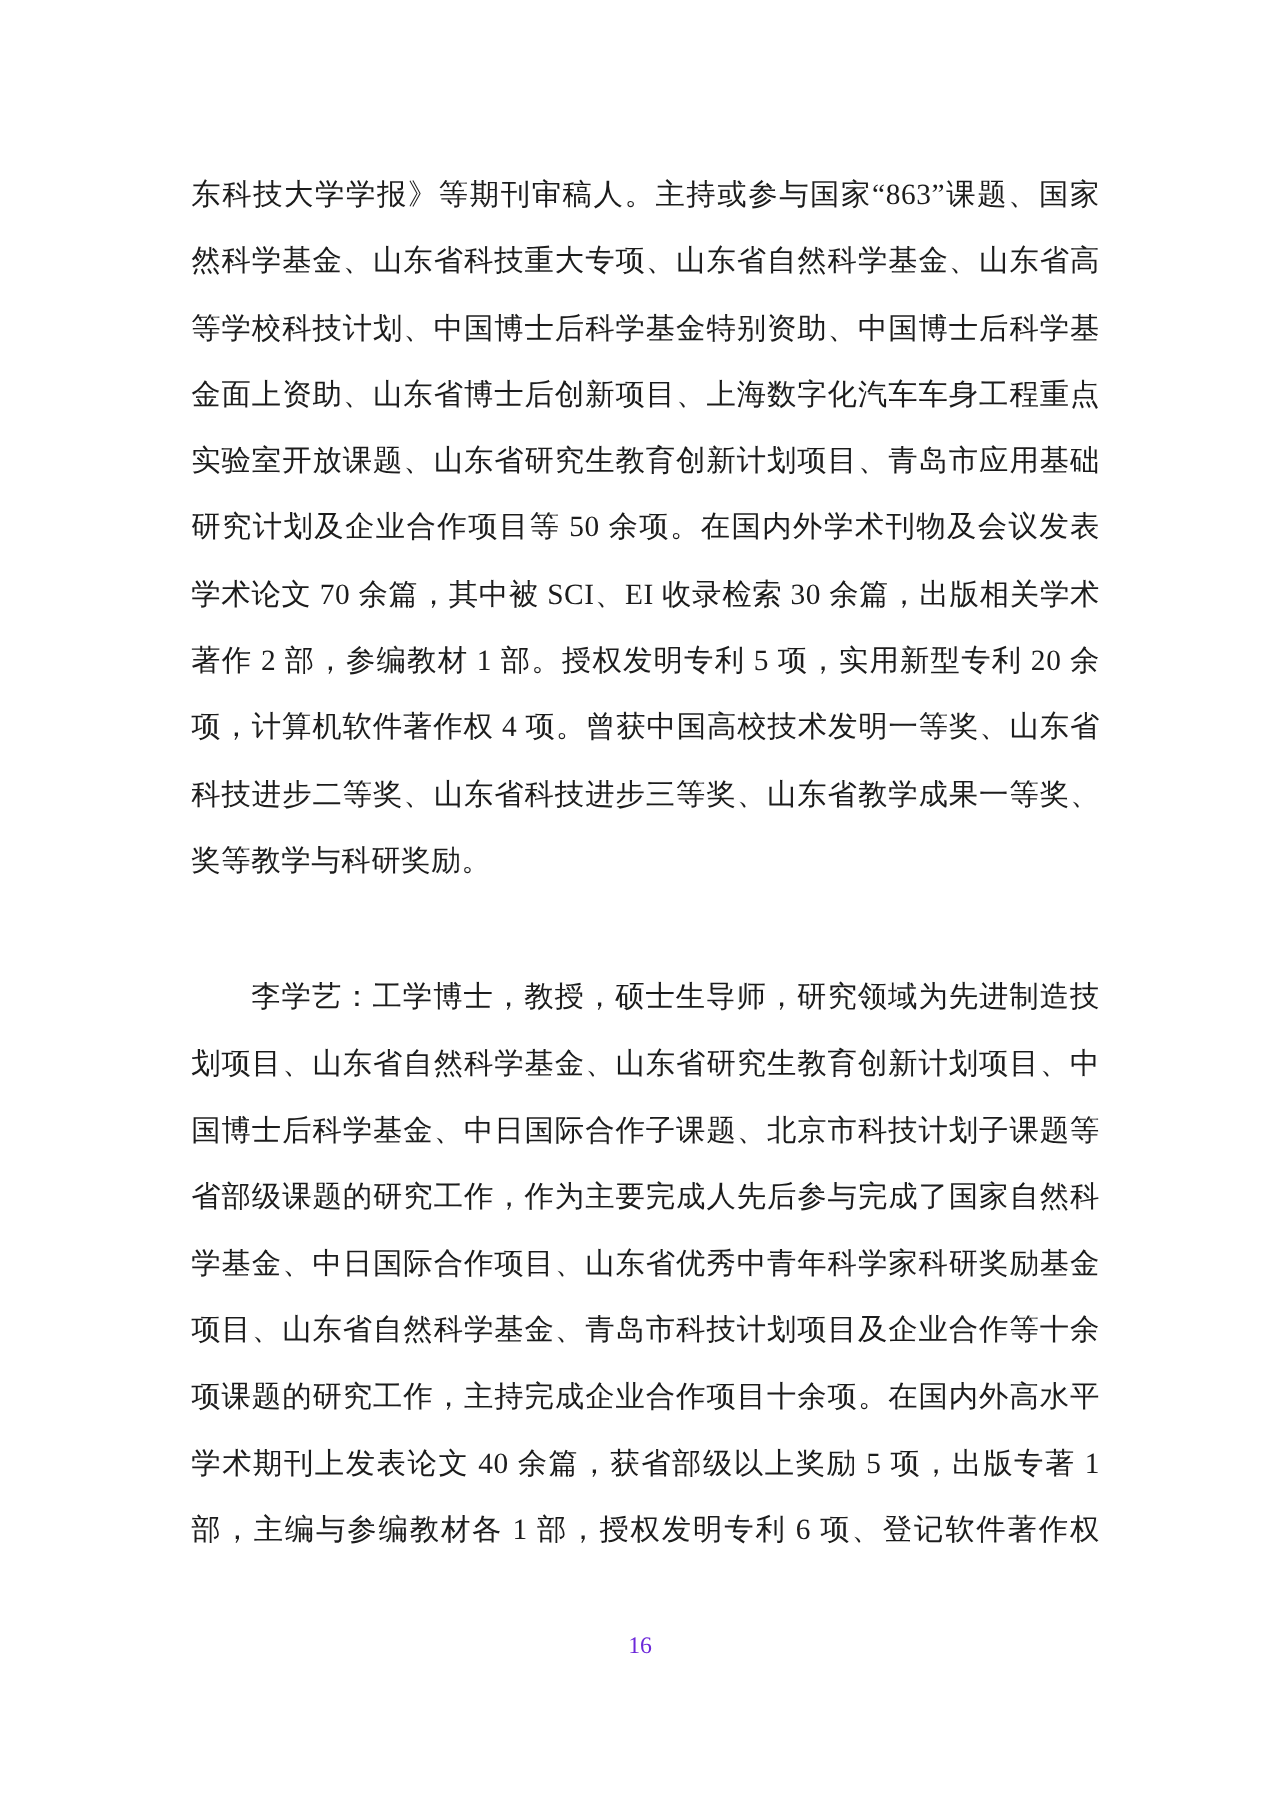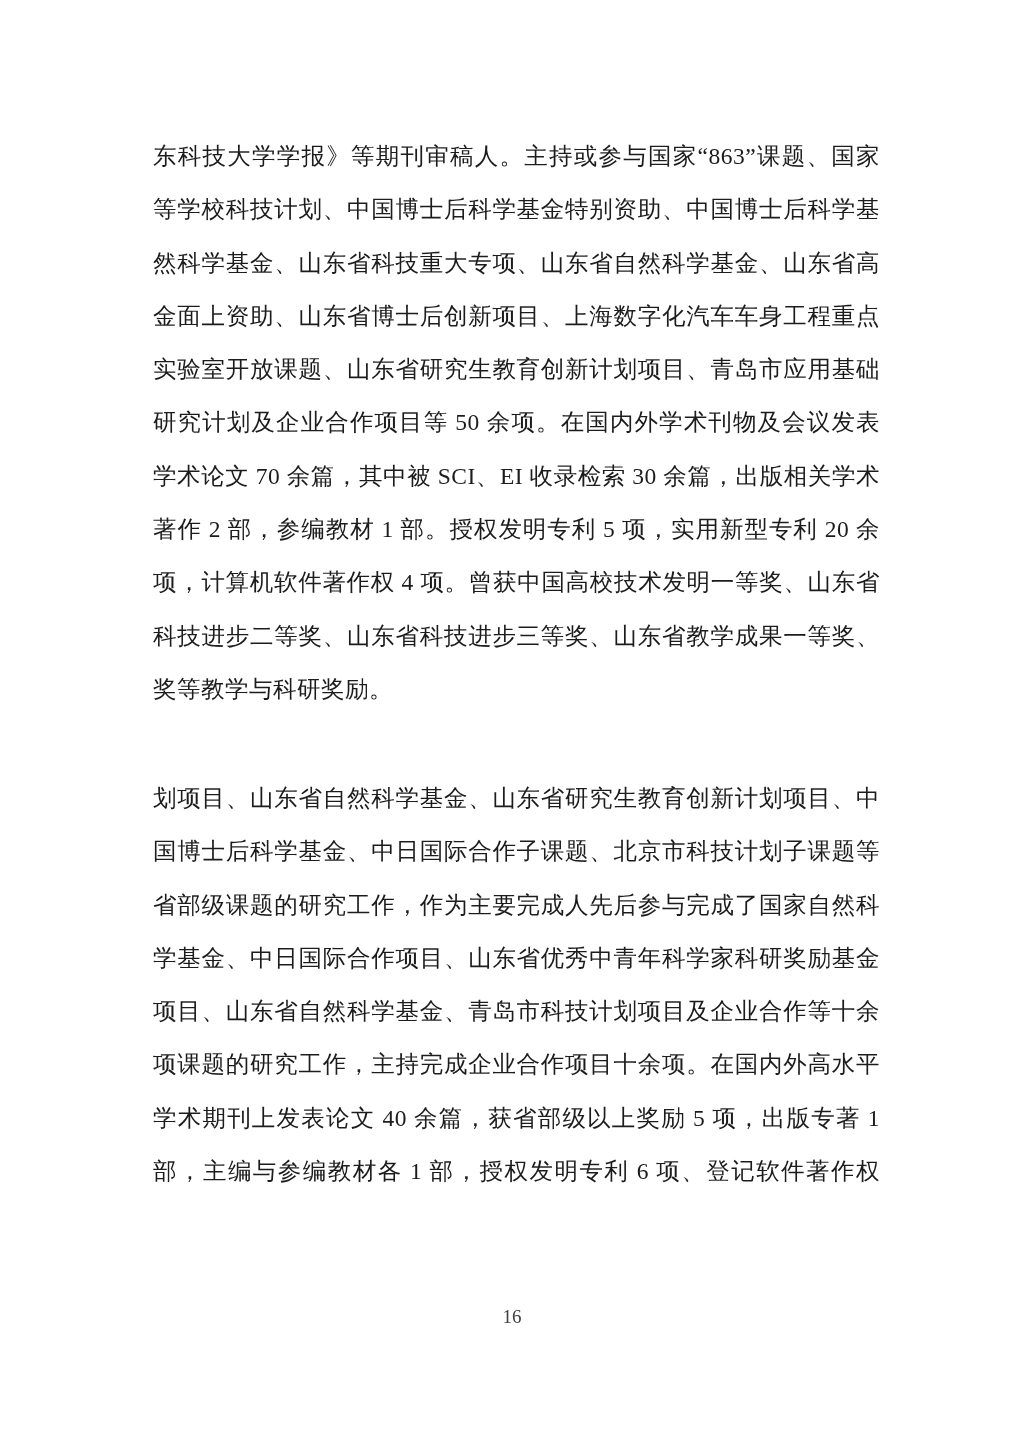--- a/index.html
+++ b/index.html
@@ -41,44 +41,45 @@
     padding-left: 48px;
   }
   .page-number {
     position: absolute;
     top: 1305px;
     left: 0;
     width: 100%;
     text-align: center;
     font-size: 19px;
     line-height: 24px;
-    color: #404040;
+    color: #6d28d9;
     font-family: "Liberation Serif", "DejaVu Serif", serif;
   }
 </style>
 </head>
 <body>
 
 <div class="page">
 
   <div class="para para-1">
     <div class="line">东科技大学学报》等期刊审稿人。主持或参与国家“863”课题、国家自</div>
+    <div class="line">然科学基金、山东省科技重大专项、山东省自然科学基金、山东省高</div>
     <div class="line">等学校科技计划、中国博士后科学基金特别资助、中国博士后科学基</div>
-    <div class="line">然科学基金、山东省科技重大专项、山东省自然科学基金、山东省高</div>
     <div class="line">金面上资助、山东省博士后创新项目、上海数字化汽车车身工程重点</div>
     <div class="line">实验室开放课题、山东省研究生教育创新计划项目、青岛市应用基础</div>
     <div class="line">研究计划及企业合作项目等 50 余项。在国内外学术刊物及会议发表</div>
     <div class="line">学术论文 70 余篇，其中被 SCI、EI 收录检索 30 余篇，出版相关学术</div>
     <div class="line">著作 2 部，参编教材 1 部。授权发明专利 5 项，实用新型专利 20 余</div>
     <div class="line">项，计算机软件著作权 4 项。曾获中国高校技术发明一等奖、山东省</div>
     <div class="line">科技进步二等奖、山东省科技进步三等奖、山东省教学成果一等奖、</div>
     <div class="line last">奖等教学与科研奖励。</div>
   </div>
 
   <div class="para para-2">
+    <div class="line indent">李学艺：工学博士，教授，硕士生导师，研究领域为先进制造技</div>
     <div class="line">划项目、山东省自然科学基金、山东省研究生教育创新计划项目、中</div>
     <div class="line">国博士后科学基金、中日国际合作子课题、北京市科技计划子课题等</div>
     <div class="line">省部级课题的研究工作，作为主要完成人先后参与完成了国家自然科</div>
     <div class="line">学基金、中日国际合作项目、山东省优秀中青年科学家科研奖励基金</div>
     <div class="line">项目、山东省自然科学基金、青岛市科技计划项目及企业合作等十余</div>
     <div class="line">项课题的研究工作，主持完成企业合作项目十余项。在国内外高水平</div>
     <div class="line">学术期刊上发表论文 40 余篇，获省部级以上奖励 5 项，出版专著 1</div>
     <div class="line">部，主编与参编教材各 1 部，授权发明专利 6 项、登记软件著作权 10</div>
   </div>
 

